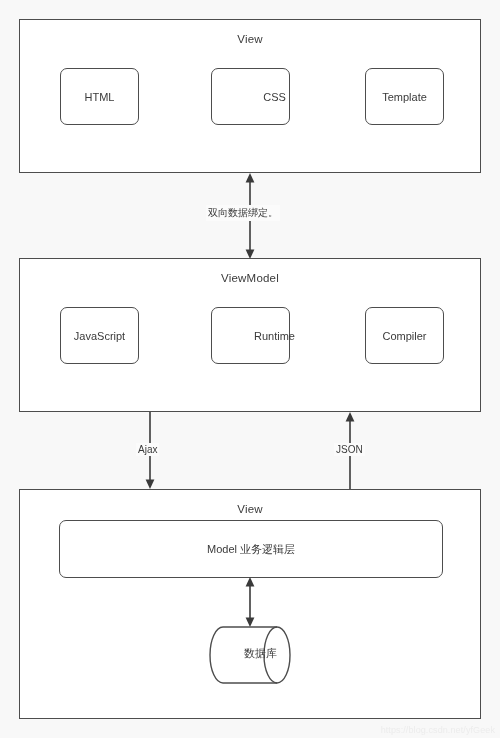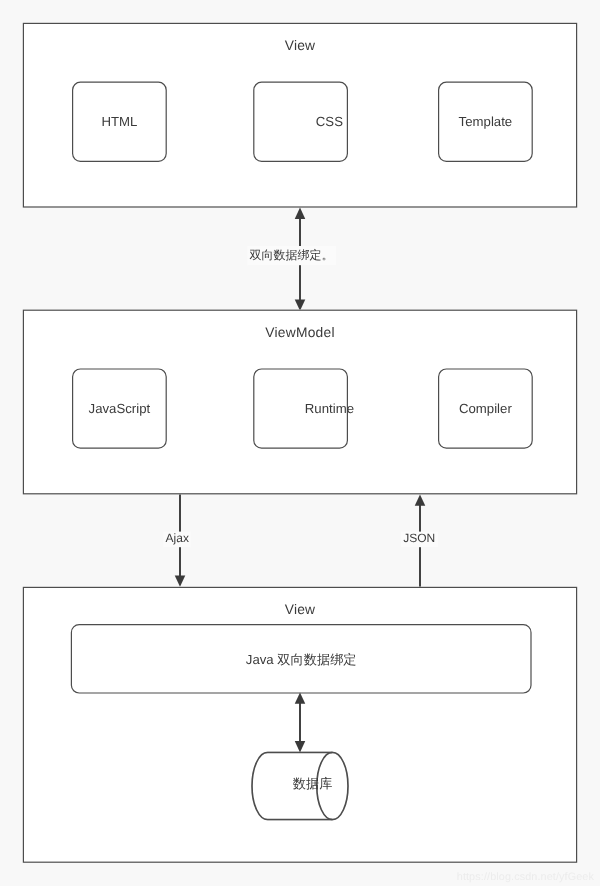--- a/index.html
+++ b/index.html
@@ -50,21 +50,21 @@
     background: #ffffff;
     border: 1.4px solid #4d4d4d;
     border-radius: 7px;
     box-sizing: border-box;
     display: flex;
     align-items: center;
     justify-content: center;
     font-size: 11px;
     color: #3a3a3a;
   }
-  .comp.r1 { top: 48px; height: 67px; }
+  .comp.r1 { top: 48px; height: 57px; }
   .comp.c-left   { left: 40px;  width: 79px; }
   .comp.c-center { left: 191px; width: 79px; padding-left: 48px; }
   .comp.c-right  { left: 345px; width: 79px; }
 
   
   #java-layer-box {
     position: absolute;
     left: 39px;
     top: 30px;
     width: 384px;
@@ -167,21 +167,21 @@
   <div class="conn" style="left:344px; top:412px;">
     <svg width="12" height="77" viewBox="0 0 12 77">
       <line x1="6" y1="8" x2="6" y2="77" stroke="#3a3a3a" stroke-width="1.6"></line>
       <polygon points="6,0 1.6,9.5 10.4,9.5" fill="#3a3a3a"></polygon>
     </svg>
   </div>
   <div class="conn-label" id="label-json">JSON</div>
 
   <div class="layer" id="model-layer">
     <div class="layer-title">View</div>
-    <div id="java-layer-box">Java 双向数据绑定</div>
+    <div id="java-layer-box">Model 业务逻辑层</div>
   </div>
 
   <div class="conn" style="left:244px; top:577px;">
     <svg width="12" height="50" viewBox="0 0 12 50">
       <line x1="6" y1="8" x2="6" y2="42" stroke="#3a3a3a" stroke-width="1.6"></line>
       <polygon points="6,0 1.6,9.5 10.4,9.5" fill="#3a3a3a"></polygon>
       <polygon points="6,50 1.6,40.5 10.4,40.5" fill="#3a3a3a"></polygon>
     </svg>
   </div>
 

